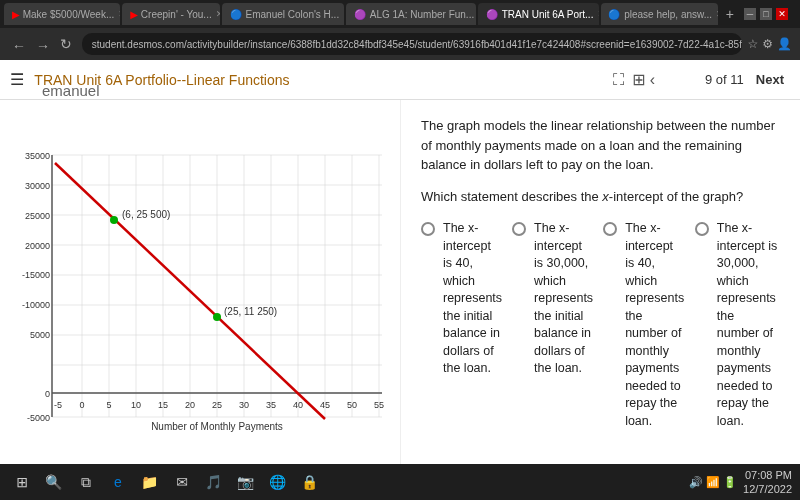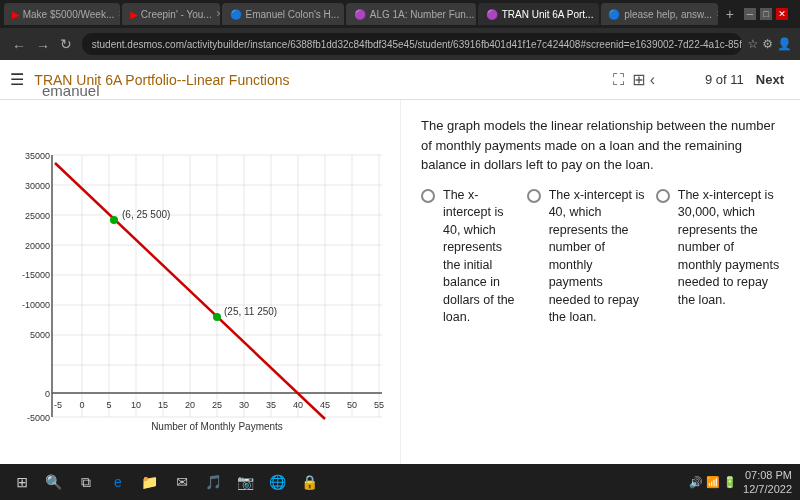--- a/index.html
+++ b/index.html
@@ -217,24 +217,31 @@
         <text x="120" y="73" font-size="10" fill="#333">(6, 25 500)</text>
 
         <circle cx="215" cy="172" r="4" fill="#00aa00"></circle>
         <text x="222" y="170" font-size="10" fill="#333">(25, 11 250)</text>
       </svg>
     </div>
   </div>
 
   <div class="question-area">
     <div class="question-text">The graph models the linear relationship between the number of monthly payments made on a loan and the remaining balance in dollars left to pay on the loan.</div>
+    <div class="question-prompt">
+      Which statement describes the <em>x</em>-intercept of the graph?
+    </div>
     <div class="options">
       <div class="option">
         <div class="radio-btn"></div>
         <span>The x-intercept is 40, which represents the initial balance in dollars of the loan.</span>
+      </div>
+      <div class="option">
+        <div class="radio-btn"></div>
+        <span>The x-intercept is 30,000, which represents the initial balance in dollars of the loan.</span>
       </div>
       <div class="option">
         <div class="radio-btn"></div>
         <span>The x-intercept is 40, which represents the number of monthly payments needed to repay the loan.</span>
       </div>
       <div class="option">
         <div class="radio-btn"></div>
         <span>The x-intercept is 30,000, which represents the number of monthly payments needed to repay the loan.</span>
       </div>
     </div>

